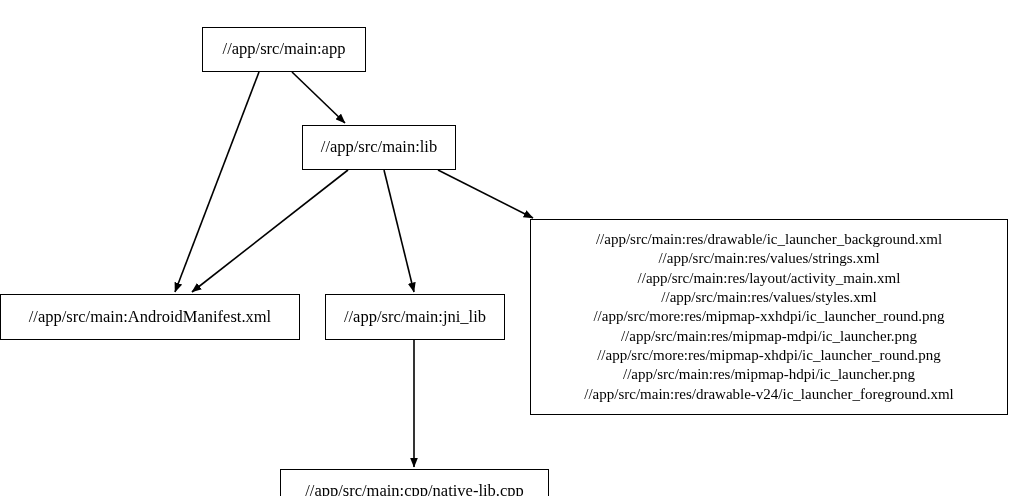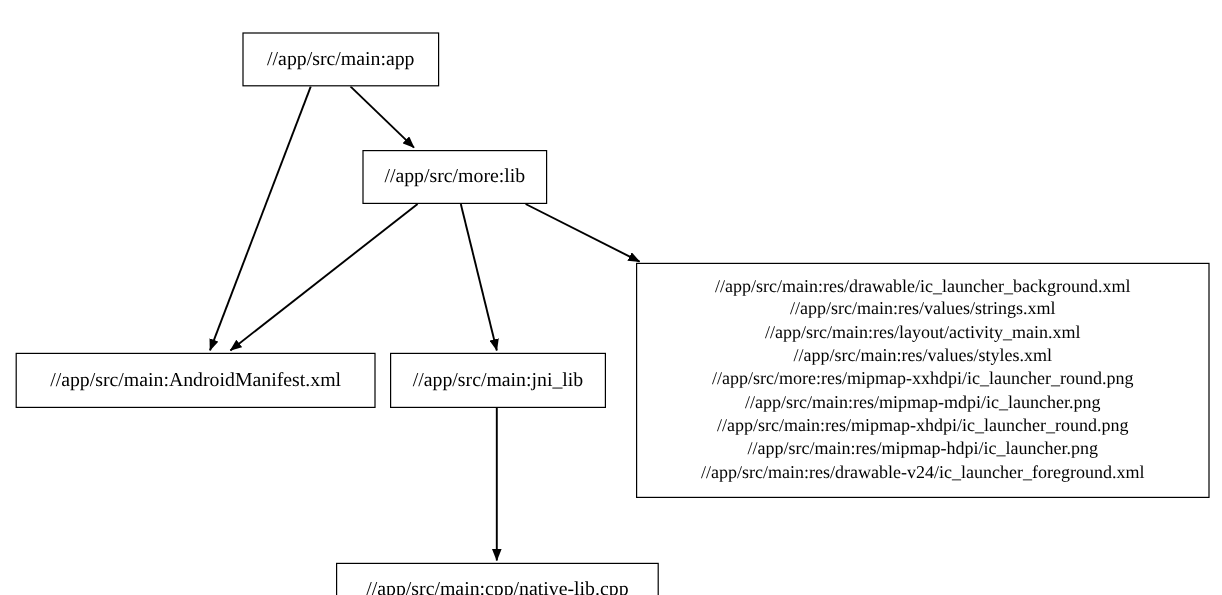--- a/index.html
+++ b/index.html
@@ -54,21 +54,21 @@
     padding: 0 6px;
   }
   .node-multiline .line {
     display: block;
     white-space: nowrap;
   }
 
   
   #node-app              { left: 202px; top: 5px;   width: 164px; height: 45px; }
   #node-lib              { left: 302px; top: 103px; width: 154px; height: 45px; }
-  #node-manifest         { left: 13px;   top: 272px; width: 300px; height: 46px; }
+  #node-manifest         { left: 0;   top: 272px; width: 300px; height: 46px; }
   #node-jni-lib          { left: 325px; top: 272px; width: 180px; height: 46px; }
   #node-res-group        { left: 530px; top: 197px; width: 478px; height: 196px; }
   #node-native-lib-cpp   { left: 280px; top: 447px; width: 269px; height: 45px; }
 </style>
 </head>
 <body>
 
 <div id="graph-canvas">
 
   <svg id="edge-layer" viewBox="0 0 1018 496" width="1018" height="496">
@@ -89,21 +89,21 @@
     <line x1="438" y1="148" x2="533" y2="196" stroke="#000000" stroke-width="1.6" marker-end="url(#arrowhead)"></line>
 
     <line x1="414" y1="318" x2="414" y2="445" stroke="#000000" stroke-width="1.6" marker-end="url(#arrowhead)"></line>
   </svg>
 
   <div class="node" id="node-app">
     <span class="node-label">//app/src/main:app</span>
   </div>
 
   <div class="node" id="node-lib">
-    <span class="node-label">//app/src/more:lib</span>
+    <span class="node-label">//app/src/main:lib</span>
   </div>
 
   <div class="node" id="node-manifest">
     <span class="node-label">//app/src/main:AndroidManifest.xml</span>
   </div>
 
   <div class="node" id="node-jni-lib">
     <span class="node-label">//app/src/main:jni_lib</span>
   </div>
 
@@ -112,19 +112,19 @@
   </div>
 
   <div class="node node-multiline" id="node-res-group">
     <span class="node-label">
         <span class="line">//app/src/main:res/drawable/ic_launcher_background.xml</span>
         <span class="line">//app/src/main:res/values/strings.xml</span>
         <span class="line">//app/src/main:res/layout/activity_main.xml</span>
         <span class="line">//app/src/main:res/values/styles.xml</span>
         <span class="line">//app/src/more:res/mipmap-xxhdpi/ic_launcher_round.png</span>
         <span class="line">//app/src/main:res/mipmap-mdpi/ic_launcher.png</span>
-        <span class="line">//app/src/main:res/mipmap-xhdpi/ic_launcher_round.png</span>
+        <span class="line">//app/src/more:res/mipmap-xhdpi/ic_launcher_round.png</span>
         <span class="line">//app/src/main:res/mipmap-hdpi/ic_launcher.png</span>
         <span class="line">//app/src/main:res/drawable-v24/ic_launcher_foreground.xml</span>
       </span>
   </div>
 
 </div>
 
 </body></html>

